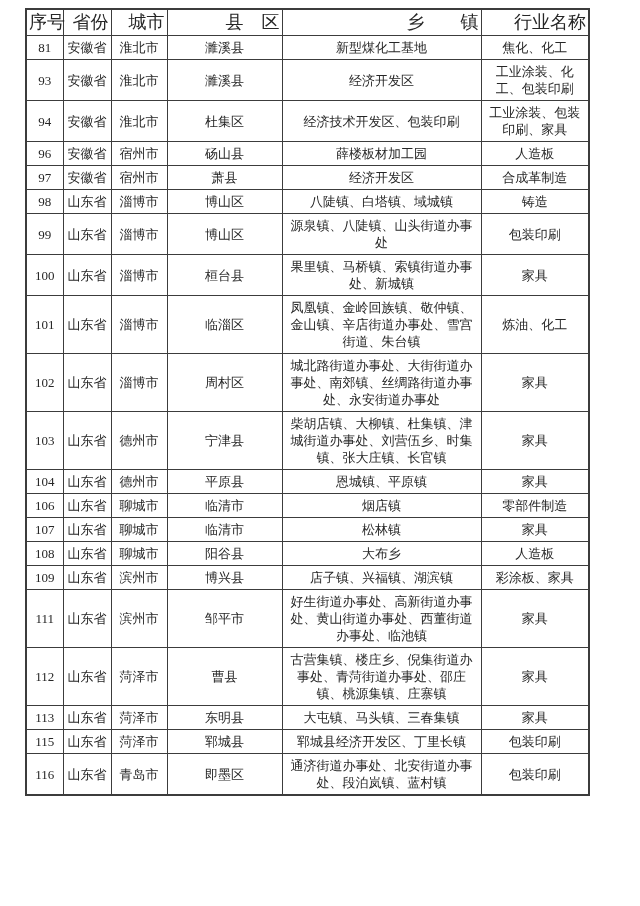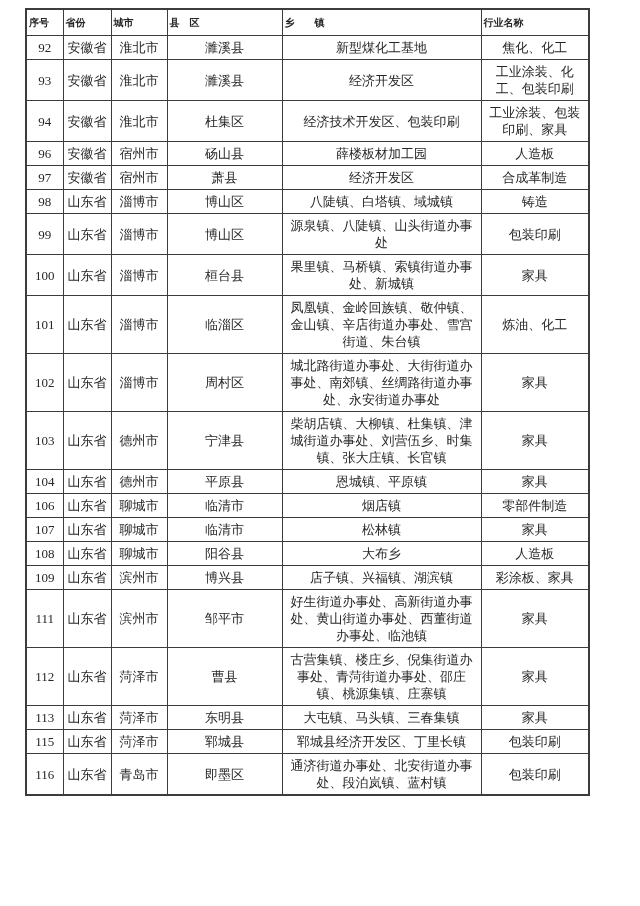--- a/index.html
+++ b/index.html
@@ -31,25 +31,25 @@
   }
   table.industry-table,
   table.industry-table th,
   table.industry-table td {
     border: 1px solid #3c3c3c;
   }
   table.industry-table {
     border-width: 2px;
   }
   table.industry-table th {
-    font-size: 10px;
-    font-weight: bold;
+    font-size: 18px;
+    font-weight: normal;
     line-height: 17px;
     padding: 4px 2px;
-    text-align: left;
+    text-align: right;
     white-space: pre;
   }
   table.industry-table td {
     font-size: 13px;
     line-height: 17px;
     padding: 3px 3px;
     text-align: center;
     word-break: break-all;
   }
   col.c-no       { width: 37px;  }
@@ -77,21 +77,21 @@
         <th>序号</th>
         <th>省份</th>
         <th>城市</th>
         <th>县　区</th>
         <th>乡　　镇</th>
         <th>行业名称</th>
       </tr>
     </thead>
     <tbody>
         <tr>
-          <td>92</td>
+          <td>81</td>
           <td>安徽省</td>
           <td>淮北市</td>
           <td>濉溪县</td>
           <td>新型煤化工基地</td>
           <td>焦化、化工</td>
         </tr>
         <tr>
           <td>93</td>
           <td>安徽省</td>
           <td>淮北市</td>

